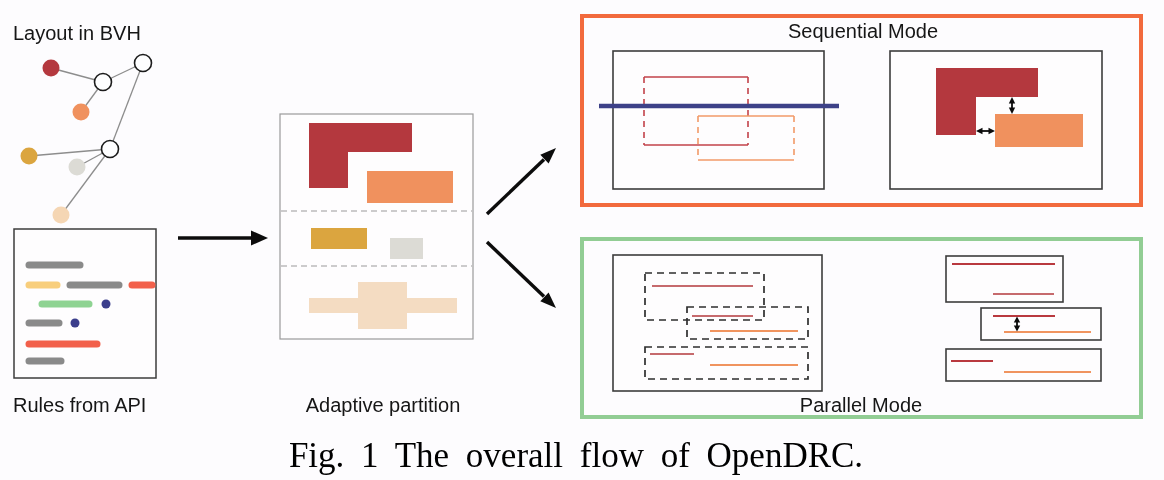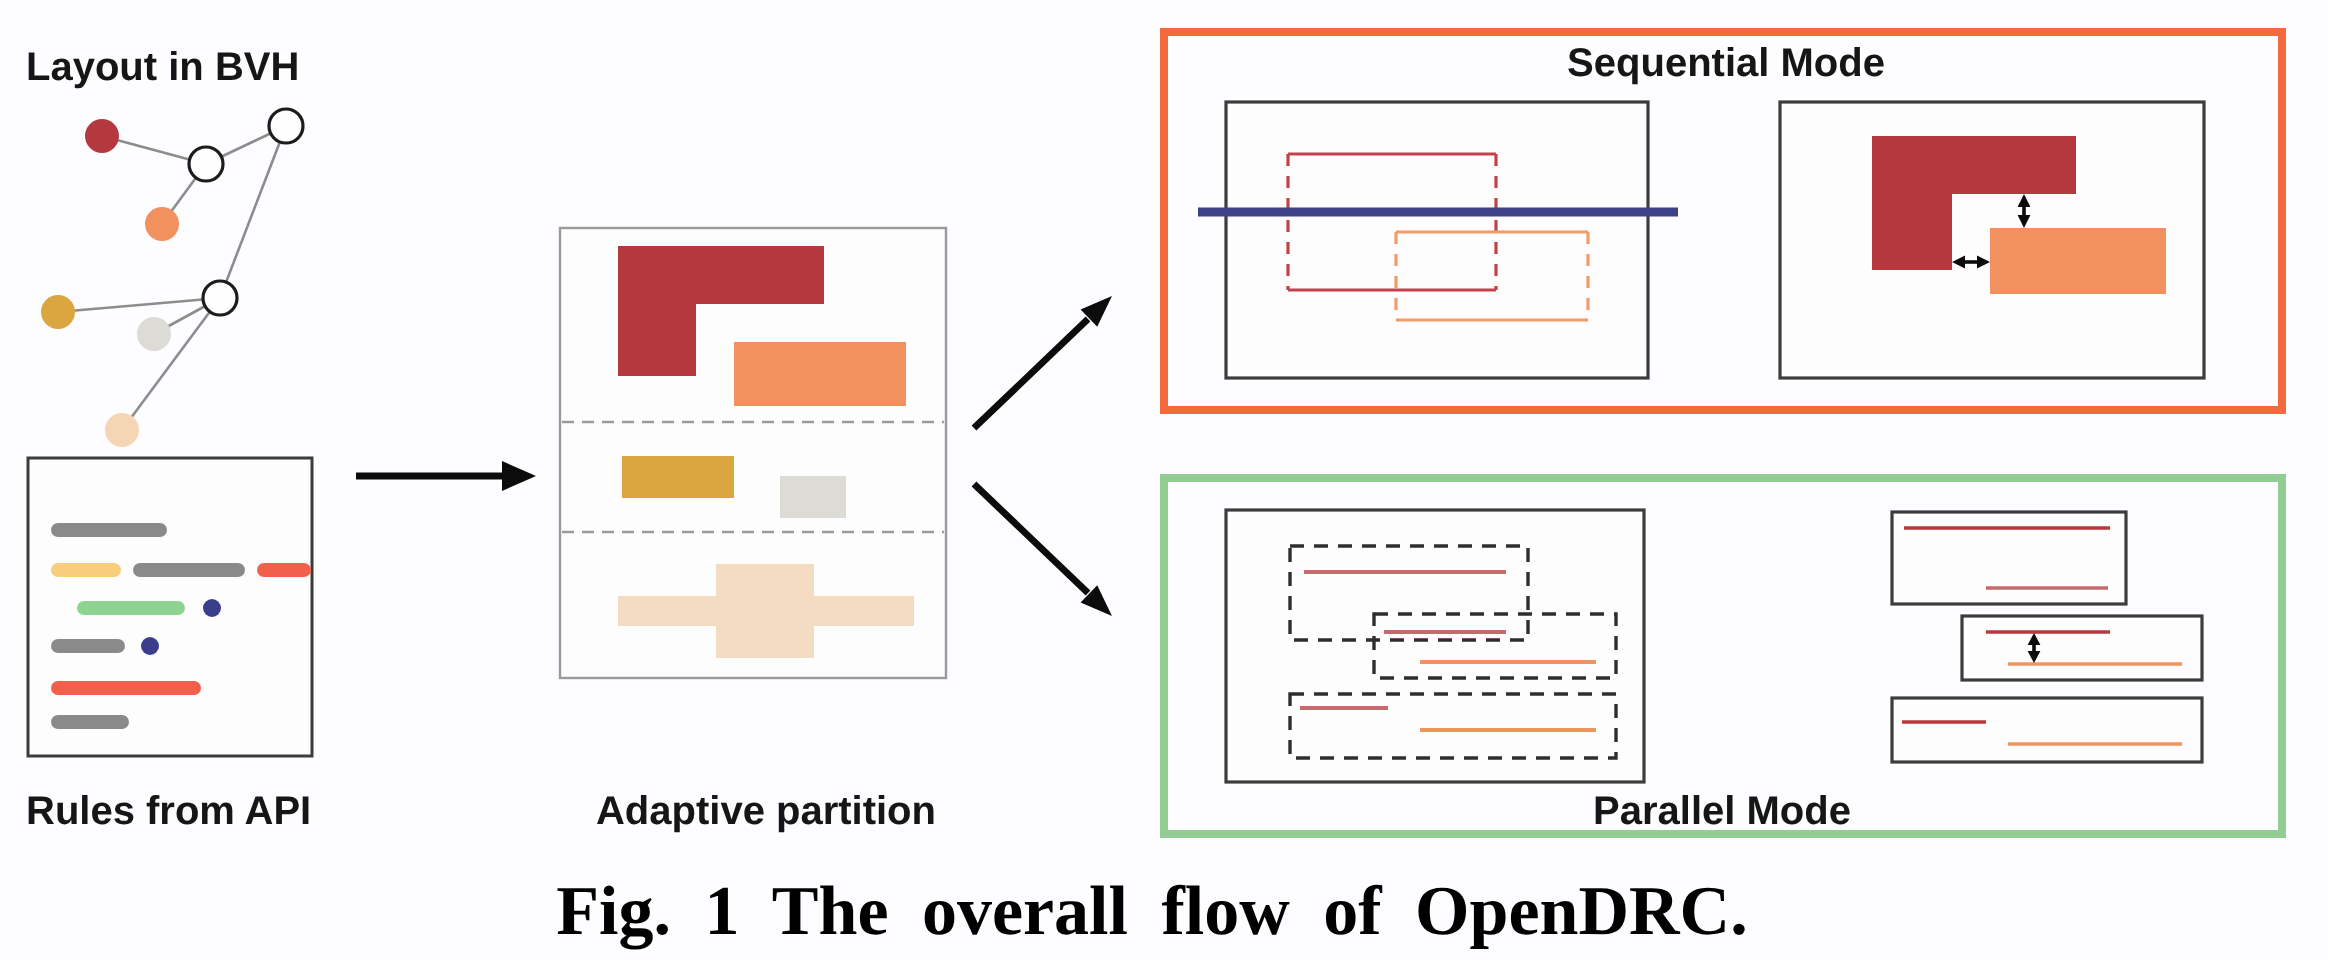--- a/index.html
+++ b/index.html
@@ -2,21 +2,20 @@
 <html style="--c-bg: #fdfcfe; --c-ink: #161616; --c-dark-red: #b4383e; --c-orange: #f0915e; --c-gold: #dba53f; --c-light-gray: #dcdbd5; --c-peach: #f4dcc2; --c-peach-node: #f5d6b4; --c-navy: #3d4188; --c-edge-gray: #8d8d8d; --c-box-border: #3c3c3c; --c-panel-border: #9a9a9a; --c-seq-border: #f26a3d; --c-par-border: #92cd94; --c-red-outline: #c2424a; --c-orange-outline: #f29a68; --c-rule-red: #b9393f; --c-rule-salmon: #c66a6d; --c-rule-orange: #f0945f; --c-code-gray: #8a8a8a; --c-code-yellow: #f8ce7c; --c-code-green: #8ed392; --c-code-red: #f2604b; --c-code-navy: #3b3e8c;"><head>
 <meta charset="utf-8">
 <style>
   html,body{margin:0;padding:0;}
   body{background:#ffffff;}
   .stage{
     position:relative;
     width:1164px;height:480px;
     background:var(--c-bg,#fdfcfe);
     overflow:hidden;
-    font-weight:bold;
   }
   svg{display:block;}
   .lbl{
     font-family:"Liberation Sans", sans-serif;
     font-size:20px;
     fill:var(--c-ink,#161616);
   }
   .cap{
     font-family:"Liberation Serif", serif;
     font-size:35px;

